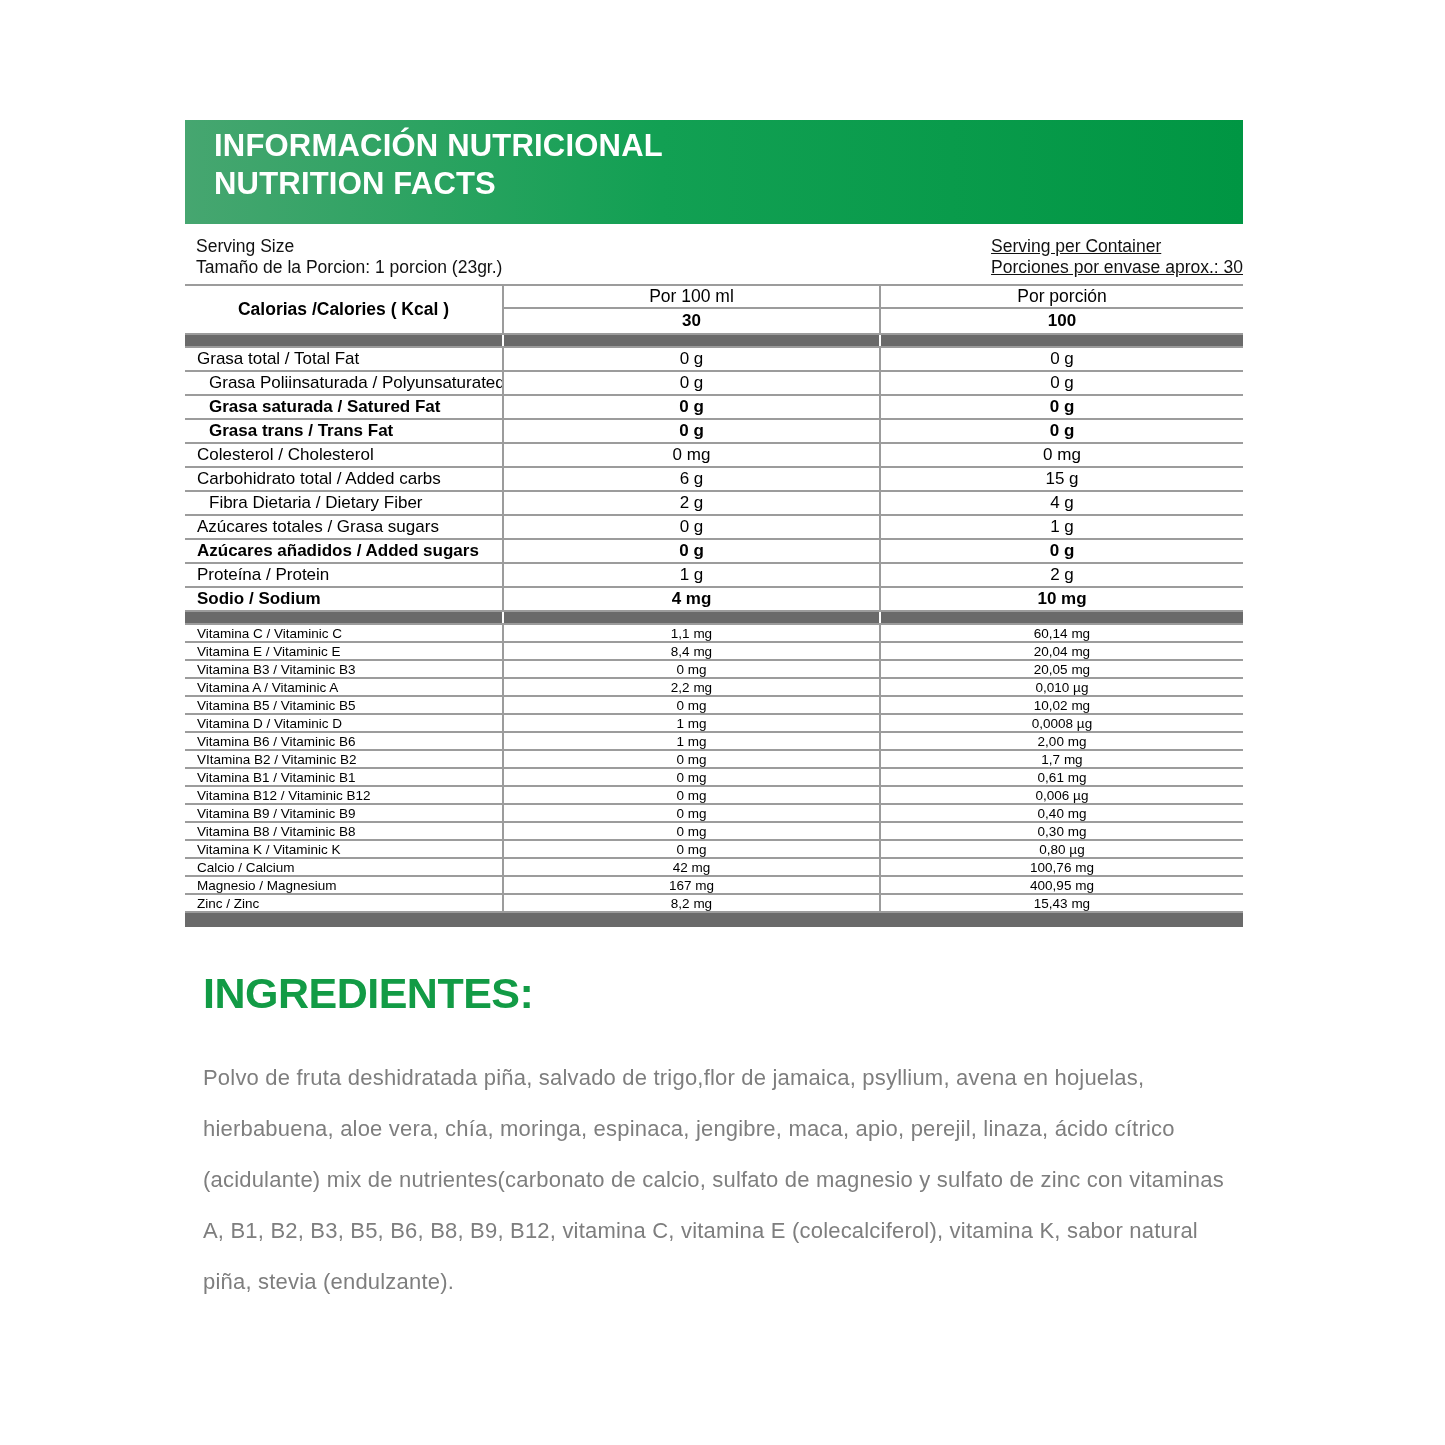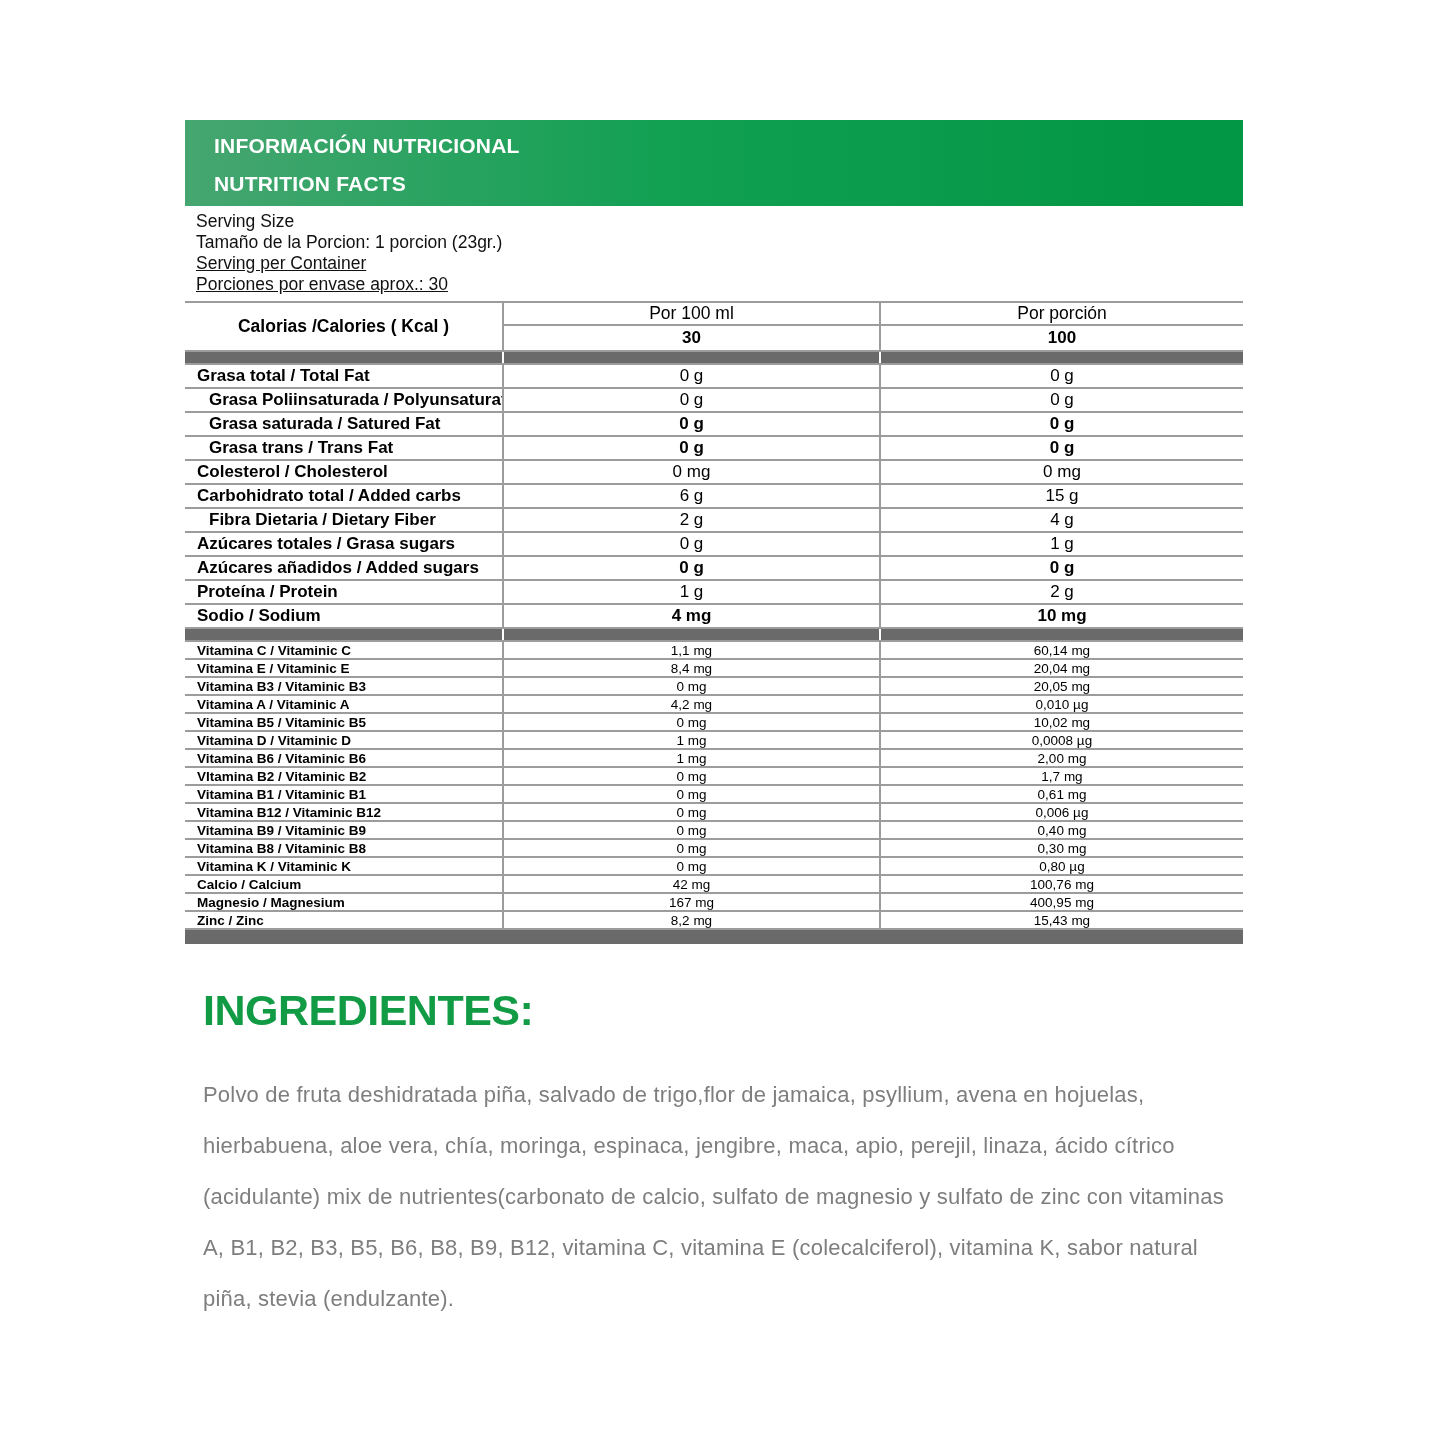--- a/index.html
+++ b/index.html
@@ -19,38 +19,37 @@
   }
   .content {
     position: absolute;
     left: 185px;
     top: 120px;
     width: 1058px;
   }
   
   .green-header {
     box-sizing: border-box;
-    height: 86px;
+    height: 104px;
     background: linear-gradient(90deg, var(--header-grad-left, #46a670) 0%, #12a053 45%, var(--header-grad-right, #009643) 100%);
     color: #ffffff;
     font-weight: bold;
-    font-size: 21px;
+    font-size: 31px;
     line-height: 38px;
     padding: 7px 0 0 29px;
     letter-spacing: 0.2px;
   }
   
   .serving {
     display: flex;
     justify-content: space-between;
     font-size: 17.5px;
     line-height: 21px;
     color: #111111;
-    padding: 5px 0 6px 11px;
-    flex-direction: column;
+    padding: 12px 0 6px 11px;
   }
   .serving-right { text-align: left; text-decoration: underline; }
   
   table.nutri {
     width: 1058px;
     border-collapse: collapse;
     table-layout: fixed;
   }
   table.nutri td {
     border: 2px solid var(--line-gray, #9c9c9c);
@@ -75,21 +74,21 @@
     height: 11px;
     background: var(--divider-dark, #6a6a6a);
   }
   tr.dark-bar.split td {
     border-left-color: #ffffff;
     border-right-color: #ffffff;
   }
   tr.dark-bar.bottom td { height: 14px; }
   tr.main-row td { height: 22px; font-size: 17px; }
   tr.vit-row  td { height: 16px; font-size: 13.5px; }
-  tr.main-row td.lbl, tr.vit-row td.lbl { text-align: left; padding-left: 12px; font-weight: bold; }
+  tr.main-row td.lbl, tr.vit-row td.lbl { text-align: left; padding-left: 12px; }
   tr.main-row.indent td.lbl { padding-left: 24px; }
   tr.main-row td.val, tr.vit-row td.val { text-align: center; }
   tr.bold td { font-weight: bold; }
   
   .ingredients { margin-top: 42px; padding-left: 18px; }
   .ingredients h2 {
     margin: 0;
     color: var(--ingredients-green, #129b45);
     font-size: 43px;
     font-weight: bold;
@@ -217,21 +216,21 @@
             <td class="val">8,4 mg</td>
             <td class="val">20,04 mg</td>
           </tr>
           <tr class="vit-row">
             <td class="lbl">Vitamina B3 / Vitaminic B3</td>
             <td class="val">0 mg</td>
             <td class="val">20,05 mg</td>
           </tr>
           <tr class="vit-row">
             <td class="lbl">Vitamina A / Vitaminic A</td>
-            <td class="val">4,2 mg</td>
+            <td class="val">2,2 mg</td>
             <td class="val">0,010 µg</td>
           </tr>
           <tr class="vit-row">
             <td class="lbl">Vitamina B5 / Vitaminic B5</td>
             <td class="val">0 mg</td>
             <td class="val">10,02 mg</td>
           </tr>
           <tr class="vit-row">
             <td class="lbl">Vitamina D / Vitaminic D</td>
             <td class="val">1 mg</td>

